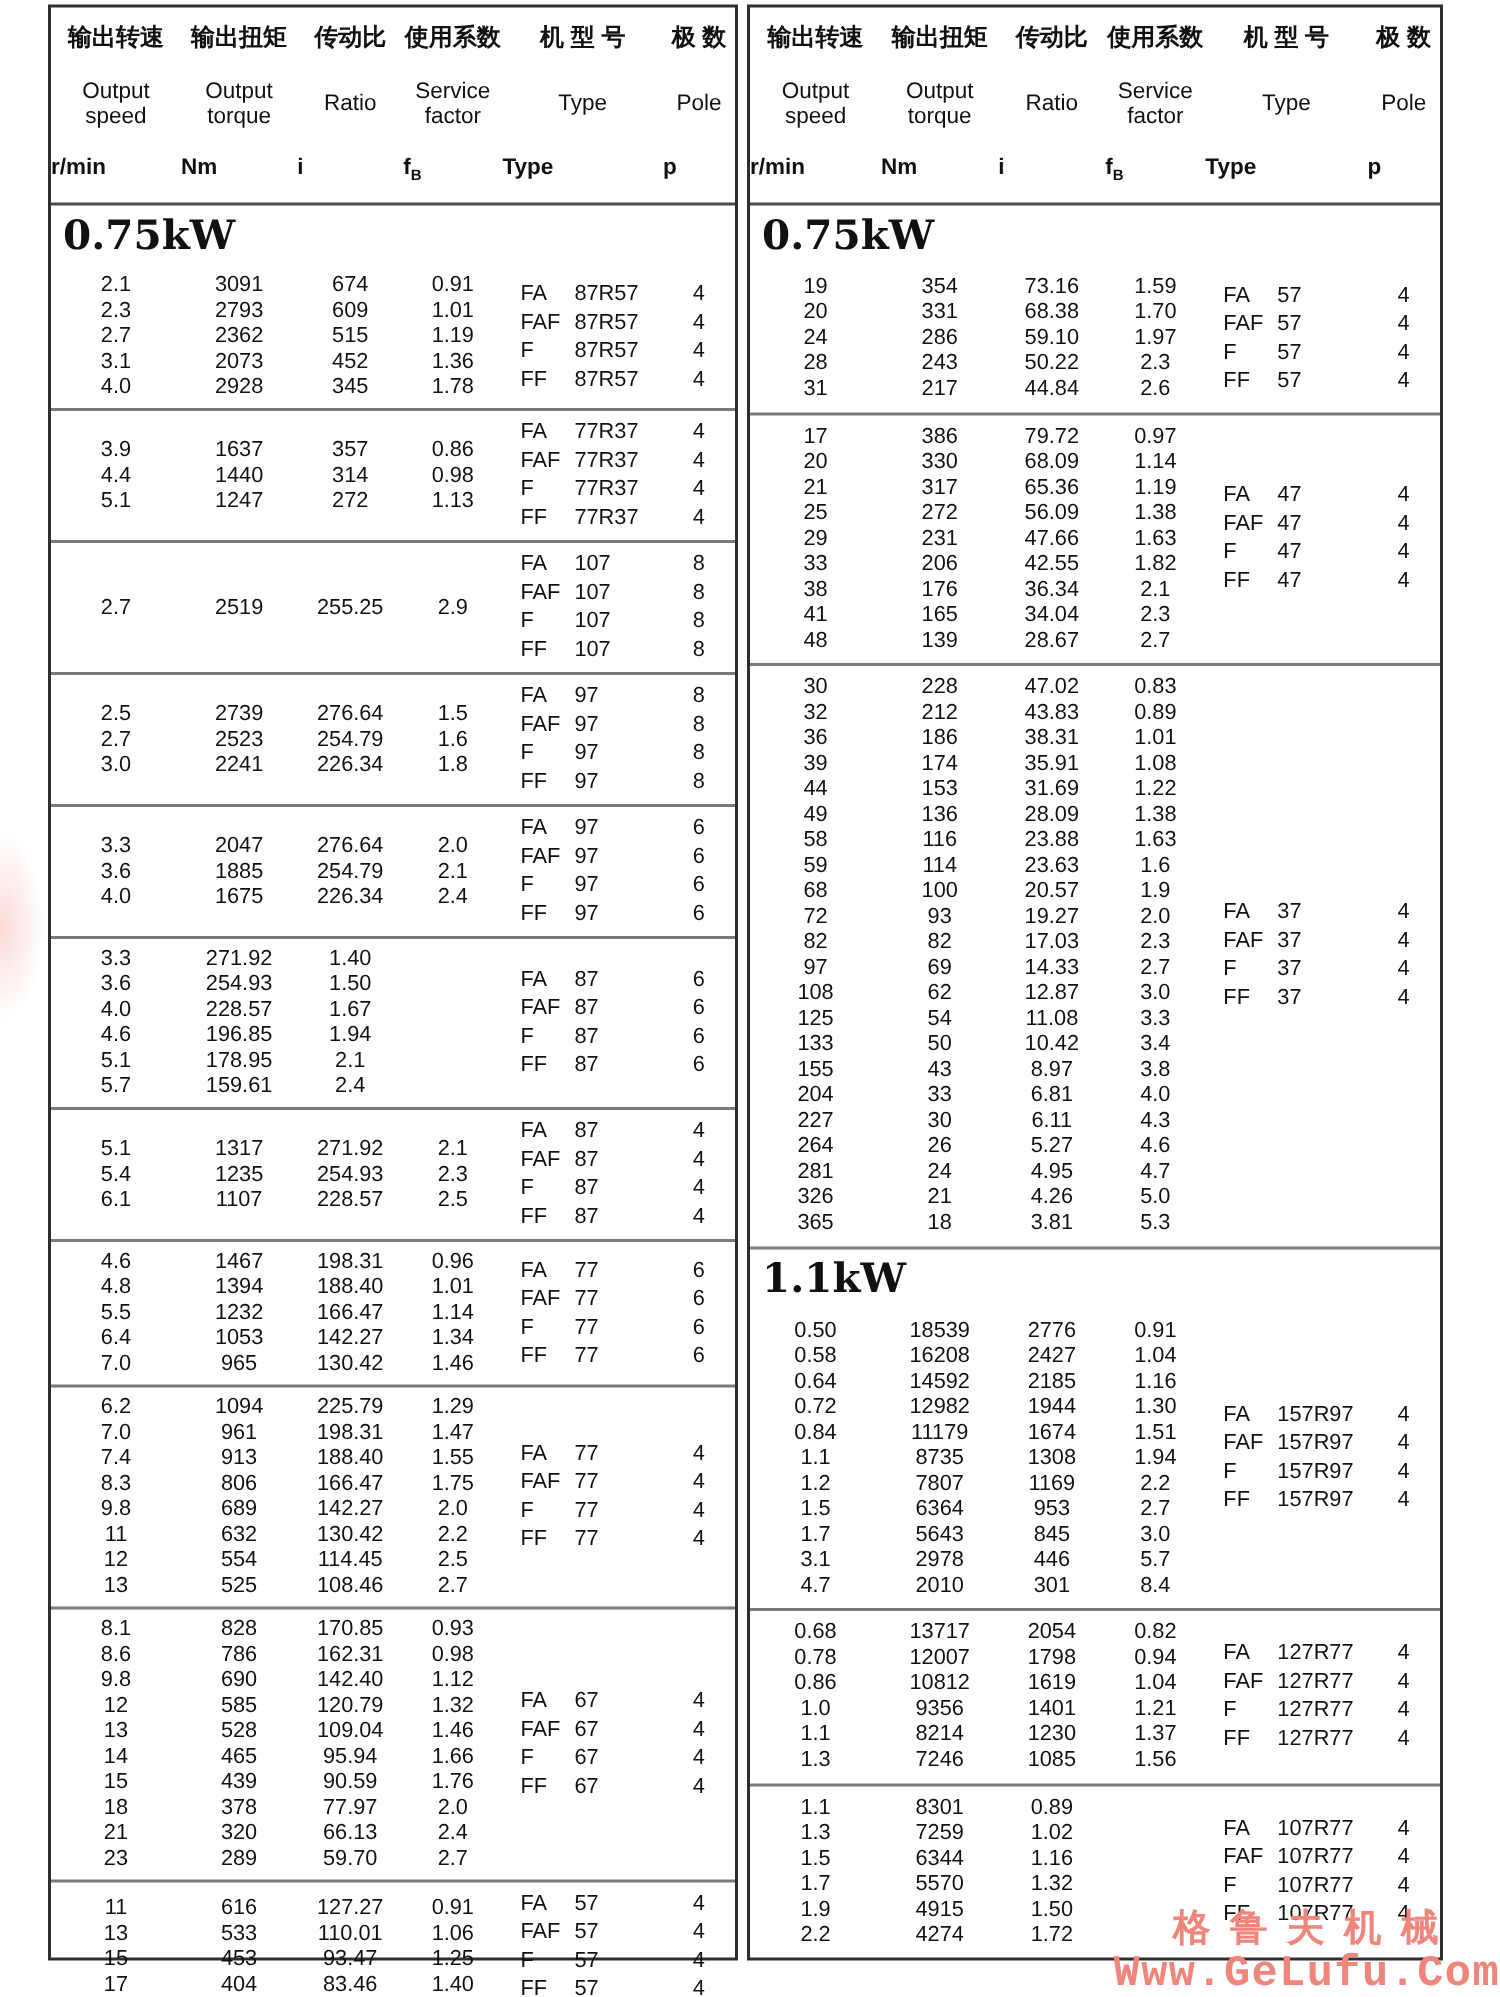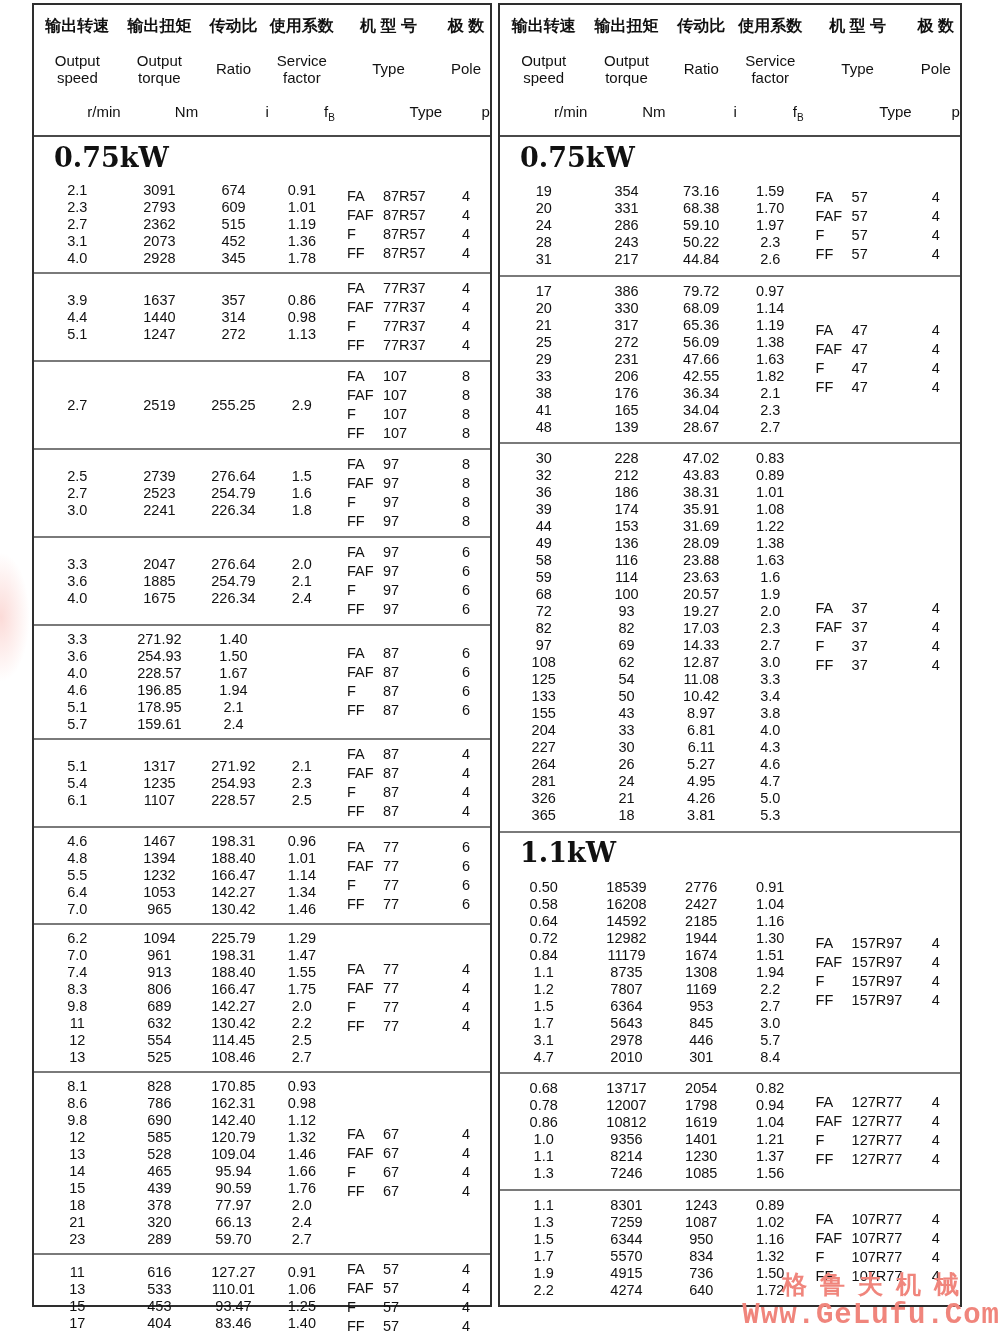--- a/index.html
+++ b/index.html
@@ -7,24 +7,24 @@
         font-family:"Liberation Sans",sans-serif;color:#111;}
   .spec-table{position:absolute;top:3px;height:1304px;border:2px solid #2e2e2e;background:#fff;
         display:flex;flex-direction:column;box-sizing:border-box;}
   #table-left{left:32px;width:460px;}
   #table-right{left:498px;width:464px;}
   .thead{display:grid;grid-template-columns:19% 17% 15.5% 14.5% 23.5% 10.5%;
         height:132px;border-bottom:2px solid #4a4a4a;box-sizing:border-box;flex:0 0 auto;}
   .hcol{display:grid;grid-template-rows:30px 1fr 30px;padding:6px 0 8px 0;}
   .zh{font-weight:bold;font-size:16px;text-align:center;line-height:30px;white-space:nowrap;}
   .en{font-size:15px;text-align:center;display:flex;align-items:center;justify-content:center;line-height:1.15;}
-  .unit{font-size:15px;text-align:right;line-height:30px;}
+  .unit{font-size:15px;text-align:left;line-height:30px;font-weight:bold;}
   .unit sub{font-size:10px;}
   .tbody{flex:1 1 auto;display:flex;flex-direction:column;}
-  .kw{flex:0 0 40px;display:flex;align-items:center;padding-left:20px;
+  .kw{flex:0 0 40px;display:flex;align-items:center;padding-left:8px;
       font-family:"DejaVu Serif",serif;font-weight:bold;font-size:27px;}
   .block{flex:1 1 auto;display:grid;grid-template-columns:19% 17% 15.5% 14.5% 34%;
       align-items:center;padding:5px 0;}
   .ruled{border-top:2px solid #7a7a7a;}
   .ncol{text-align:center;}
   .nval{height:17px;line-height:17px;font-size:14.5px;}
   .types{grid-column:5 / 6;display:flex;flex-direction:column;justify-content:center;}
   .tline{display:grid;grid-template-columns:69% 31%;height:19px;line-height:19px;font-size:14.5px;}
   .tname{text-align:left;padding-left:12px;white-space:nowrap;}
   .tpre{display:inline-block;width:36px;}
@@ -980,28 +980,20 @@
           </div>
           <div class="ncol">
             <div class="nval">8301</div>
             <div class="nval">7259</div>
             <div class="nval">6344</div>
             <div class="nval">5570</div>
             <div class="nval">4915</div>
             <div class="nval">4274</div>
           </div>
           <div class="ncol">
-            <div class="nval">1243</div>
-            <div class="nval">1087</div>
-            <div class="nval">950</div>
-            <div class="nval">834</div>
-            <div class="nval">736</div>
-            <div class="nval">640</div>
-          </div>
-          <div class="ncol">
             <div class="nval">0.89</div>
             <div class="nval">1.02</div>
             <div class="nval">1.16</div>
             <div class="nval">1.32</div>
             <div class="nval">1.50</div>
             <div class="nval">1.72</div>
           </div>
           <div class="types">
             <div class="tline">
               <div class="tname"><span class="tpre">FA</span><span class="tmod">107R77</span></div>

